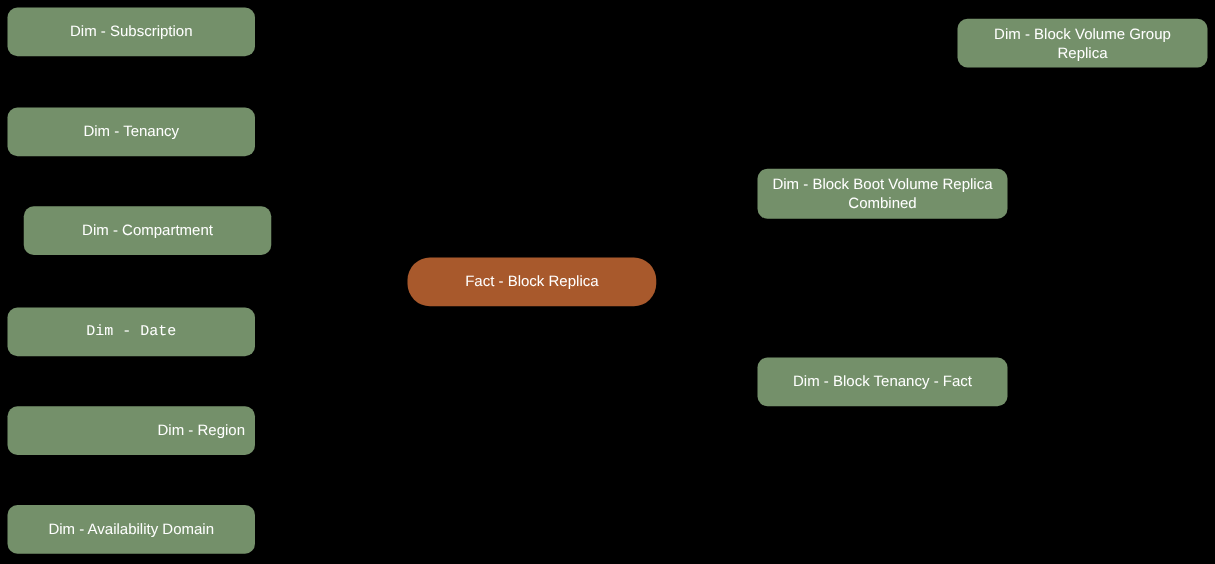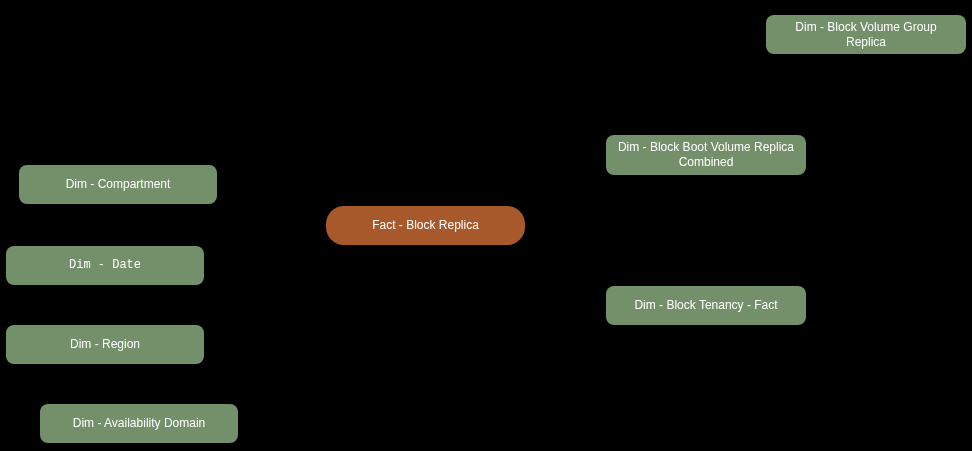--- a/index.html
+++ b/index.html
@@ -34,30 +34,36 @@
     cursor: pointer;
     user-select: none;
   }
   .node.dimension { background: var(--dim-color, #74906a); }
   .node.fact      { background: var(--fact-color, #a8592c); border-radius: 18px; }
 </style>
 </head>
 <body>
 
 <div class="canvas">
+    <div class="node dimension" style="left: 6px; top: 6px; width: 198px; height: 39px;">
+      <span>Dim - Subscription</span>
+    </div>
+    <div class="node dimension" style="left: 6px; top: 86px; width: 198px; height: 39px;">
+      <span>Dim - Tenancy</span>
+    </div>
     <div class="node dimension" style="left: 19px; top: 165px; width: 198px; height: 39px;">
       <span>Dim - Compartment</span>
     </div>
     <div class="node dimension" style="left: 6px; top: 246px; width: 198px; height: 39px; font-family: Liberation Mono, monospace;">
       <span>Dim - Date</span>
     </div>
-    <div class="node dimension" style="left: 6px; top: 325px; width: 198px; height: 39px;">
+    <div class="node dimension" style="left: 6px; top: 325px; width: 198px; height: 39px; justify-content: flex-end;">
       <span>Dim - Region</span>
     </div>
-    <div class="node dimension" style="left: 6px; top: 404px; width: 198px; height: 39px; margin-left: 34px;">
+    <div class="node dimension" style="left: 6px; top: 404px; width: 198px; height: 39px;">
       <span>Dim - Availability Domain</span>
     </div>
     <div class="node fact" style="left: 326px; top: 206px; width: 199px; height: 39px;">
       <span>Fact - Block Replica</span>
     </div>
     <div class="node dimension" style="left: 606px; top: 135px; width: 200px; height: 40px;">
       <span>Dim - Block Boot Volume Replica Combined</span>
     </div>
     <div class="node dimension" style="left: 766px; top: 15px; width: 200px; height: 39px;">
       <span>Dim - Block Volume Group Replica</span>

